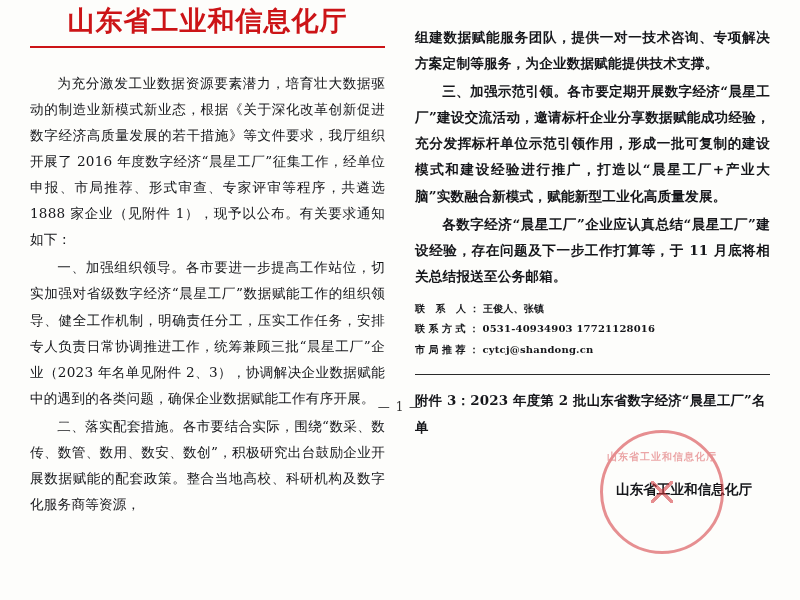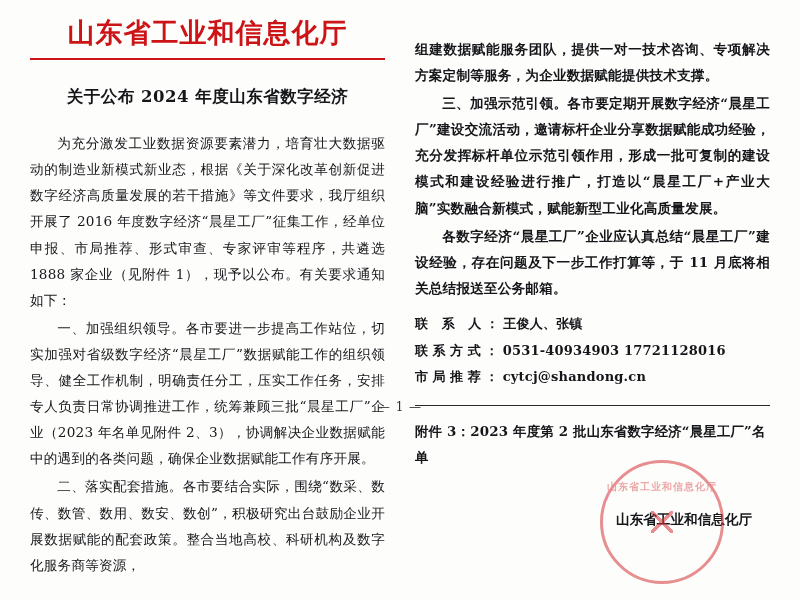--- a/index.html
+++ b/index.html
@@ -13,21 +13,21 @@
     font-family: "DejaVu Serif", "Liberation Serif", serif;
     color: #15161a;
     overflow: hidden;
     position: relative;
   }
   .page {
     position: relative;
     width: 800px;
     height: 420px;
     box-sizing: border-box;
-    padding: 14px 30px 10px 30px;
+    padding: 2px 30px 10px 30px;
   }
   .columns {
     display: flex;
     gap: 26px;
     height: 100%;
   }
   .col {
     width: 360px;
     position: relative;
   }
@@ -68,21 +68,21 @@
     text-align: justify;
     text-justify: inter-ideograph;
     margin: 0 0 2px 0;
     letter-spacing: 0.2px;
   }
   .p.indent { text-indent: 2em; }
   .p.salute { text-indent: 0; }
 
   
   .contact {
-    font-size: 13px;
+    font-size: 10px;
     line-height: 2.05;
     margin-top: 10px;
     letter-spacing: 0.2px;
   }
   .contact .label { letter-spacing: 0.35em; }
   .contact .val { letter-spacing: 0.2px; }
 
   .hr-thin {
     border-top: 1px solid #2a2a2a;
     margin: 14px 0 12px 0;
@@ -152,21 +152,20 @@
 
 <div class="page">
   <div class="columns">
 
     <div class="col left">
 
       <div class="letterhead">山东省工业和信息化厅</div>
       <div class="red-rule"></div>
 
       <div class="doc-title">
-        <div>关于公布 2024 年度山东省数字经济</div>
       </div>
 
 
       <p class="p indent">为充分激发工业数据资源要素潜力，培育壮大数据驱动的制造业新模式新业态，根据《关于深化改革创新促进数字经济高质量发展的若干措施》等文件要求，我厅组织开展了 2016 年度数字经济“晨星工厂”征集工作，经单位申报、市局推荐、形式审查、专家评审等程序，共遴选 1888 家企业（见附件 1），现予以公布。有关要求通知如下：</p>
 
       <p class="p indent">一、加强组织领导。各市要进一步提高工作站位，切实加强对省级数字经济“晨星工厂”数据赋能工作的组织领导、健全工作机制，明确责任分工，压实工作任务，安排专人负责日常协调推进工作，统筹兼顾三批“晨星工厂”企业（2023 年名单见附件 2、3），协调解决企业数据赋能中的遇到的各类问题，确保企业数据赋能工作有序开展。</p>
 
       <p class="p indent">二、落实配套措施。各市要结合实际，围绕“数采、数传、数管、数用、数安、数创”，积极研究出台鼓励企业开展数据赋能的配套政策。整合当地高校、科研机构及数字化服务商等资源，</p>
     </div>
 

